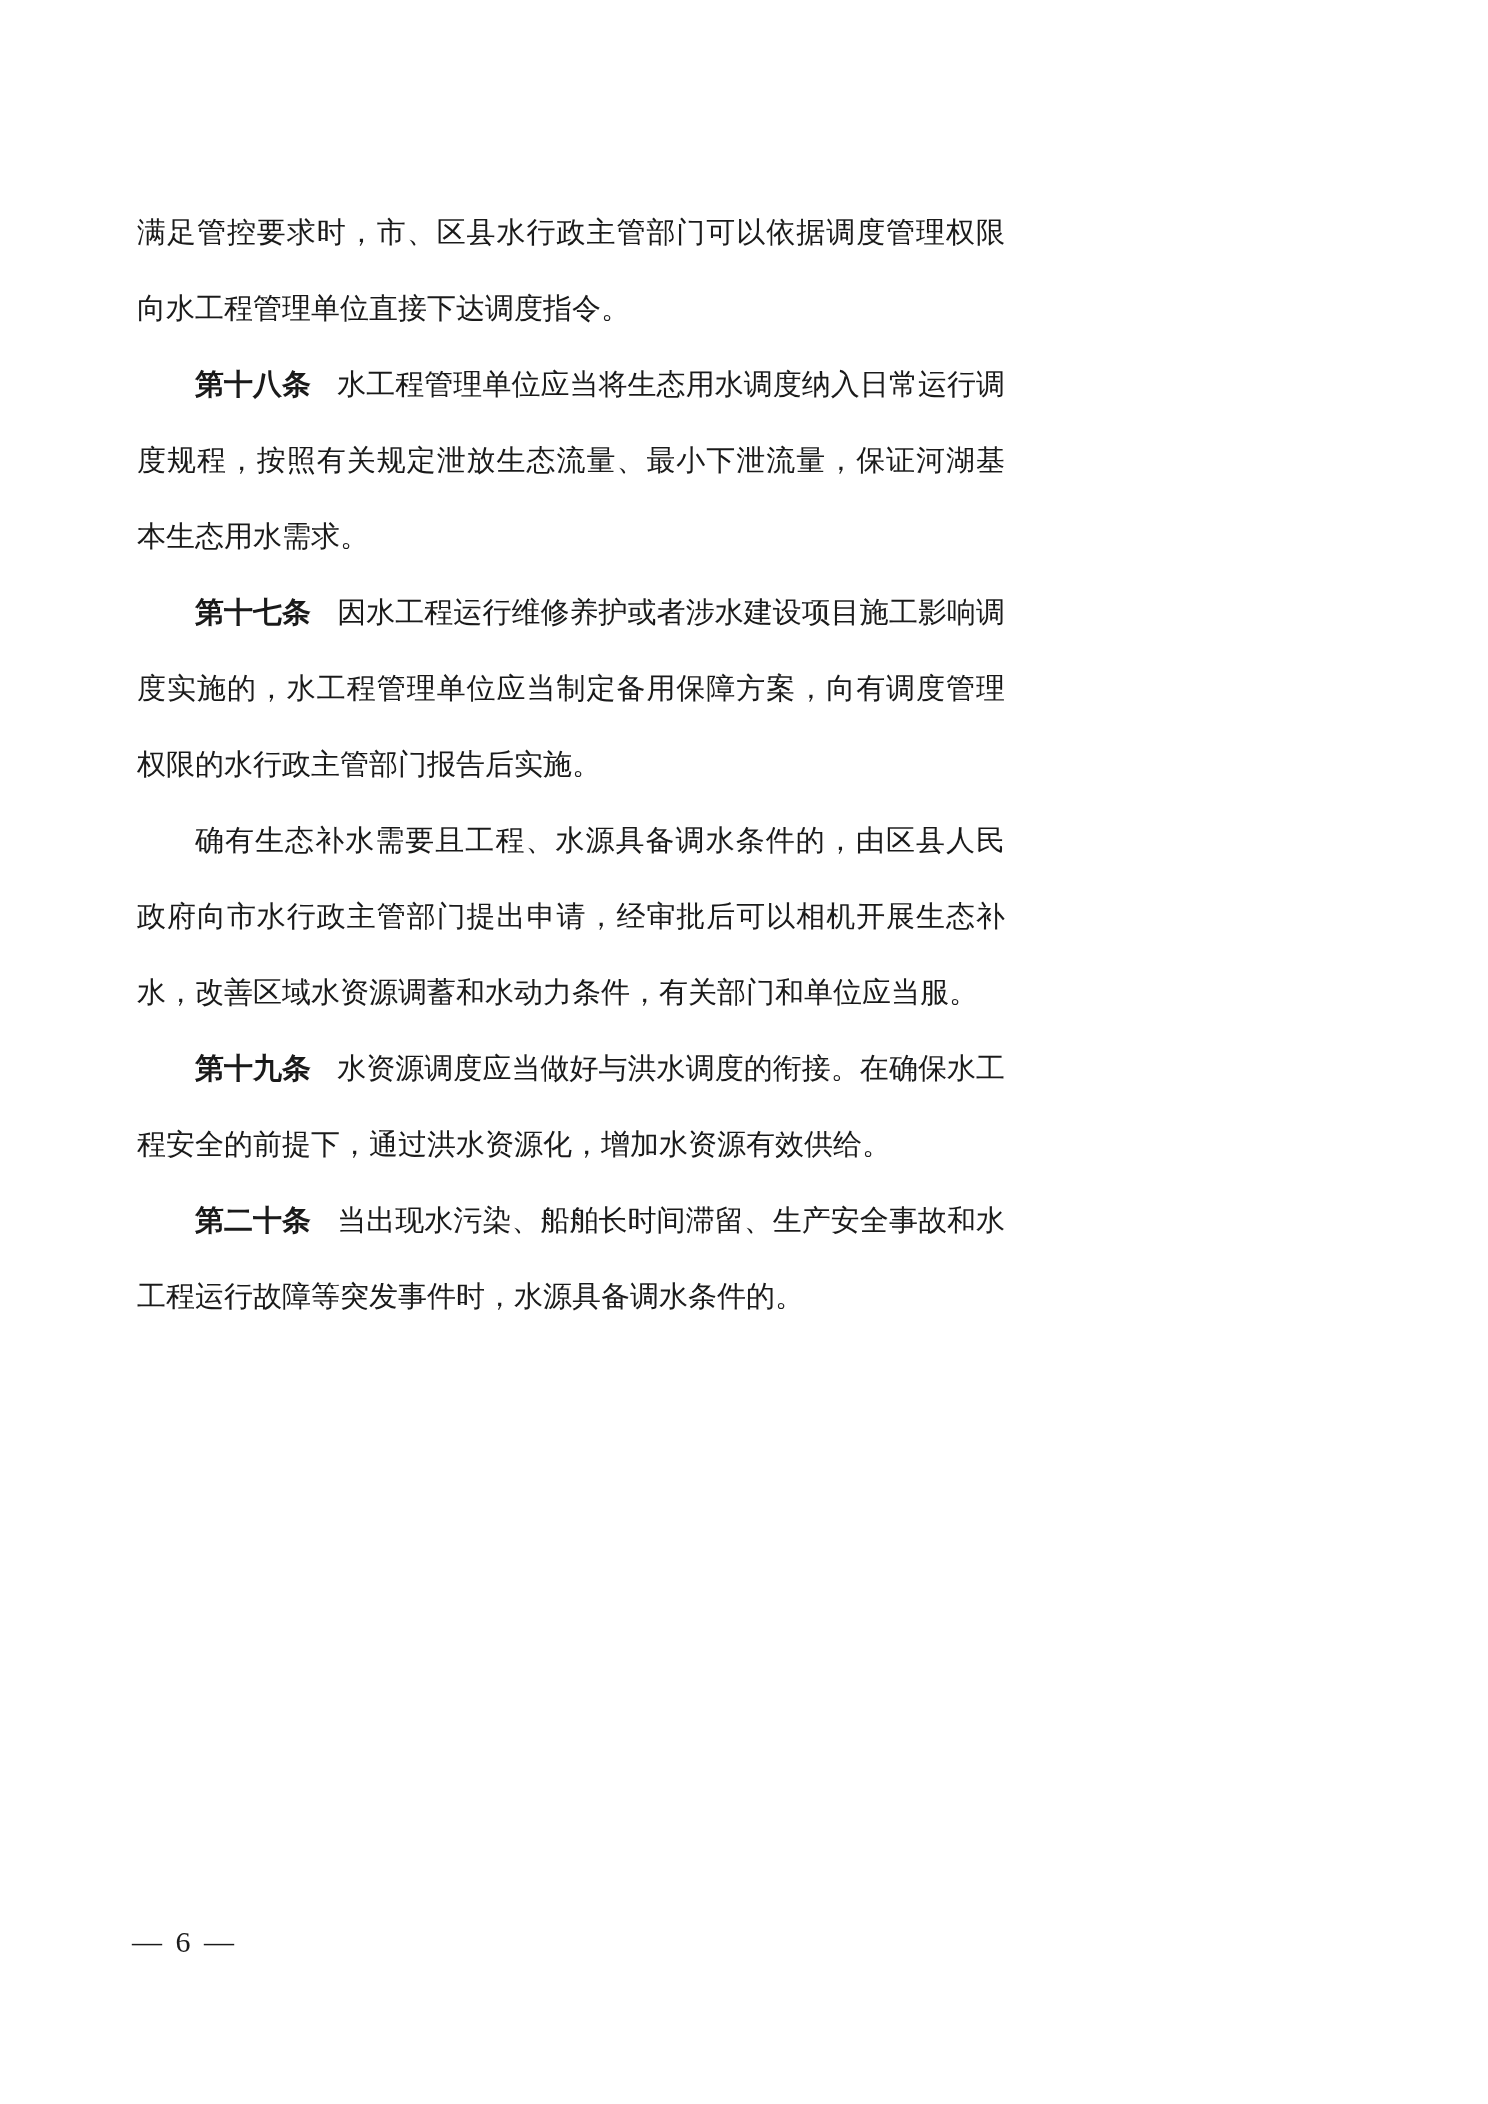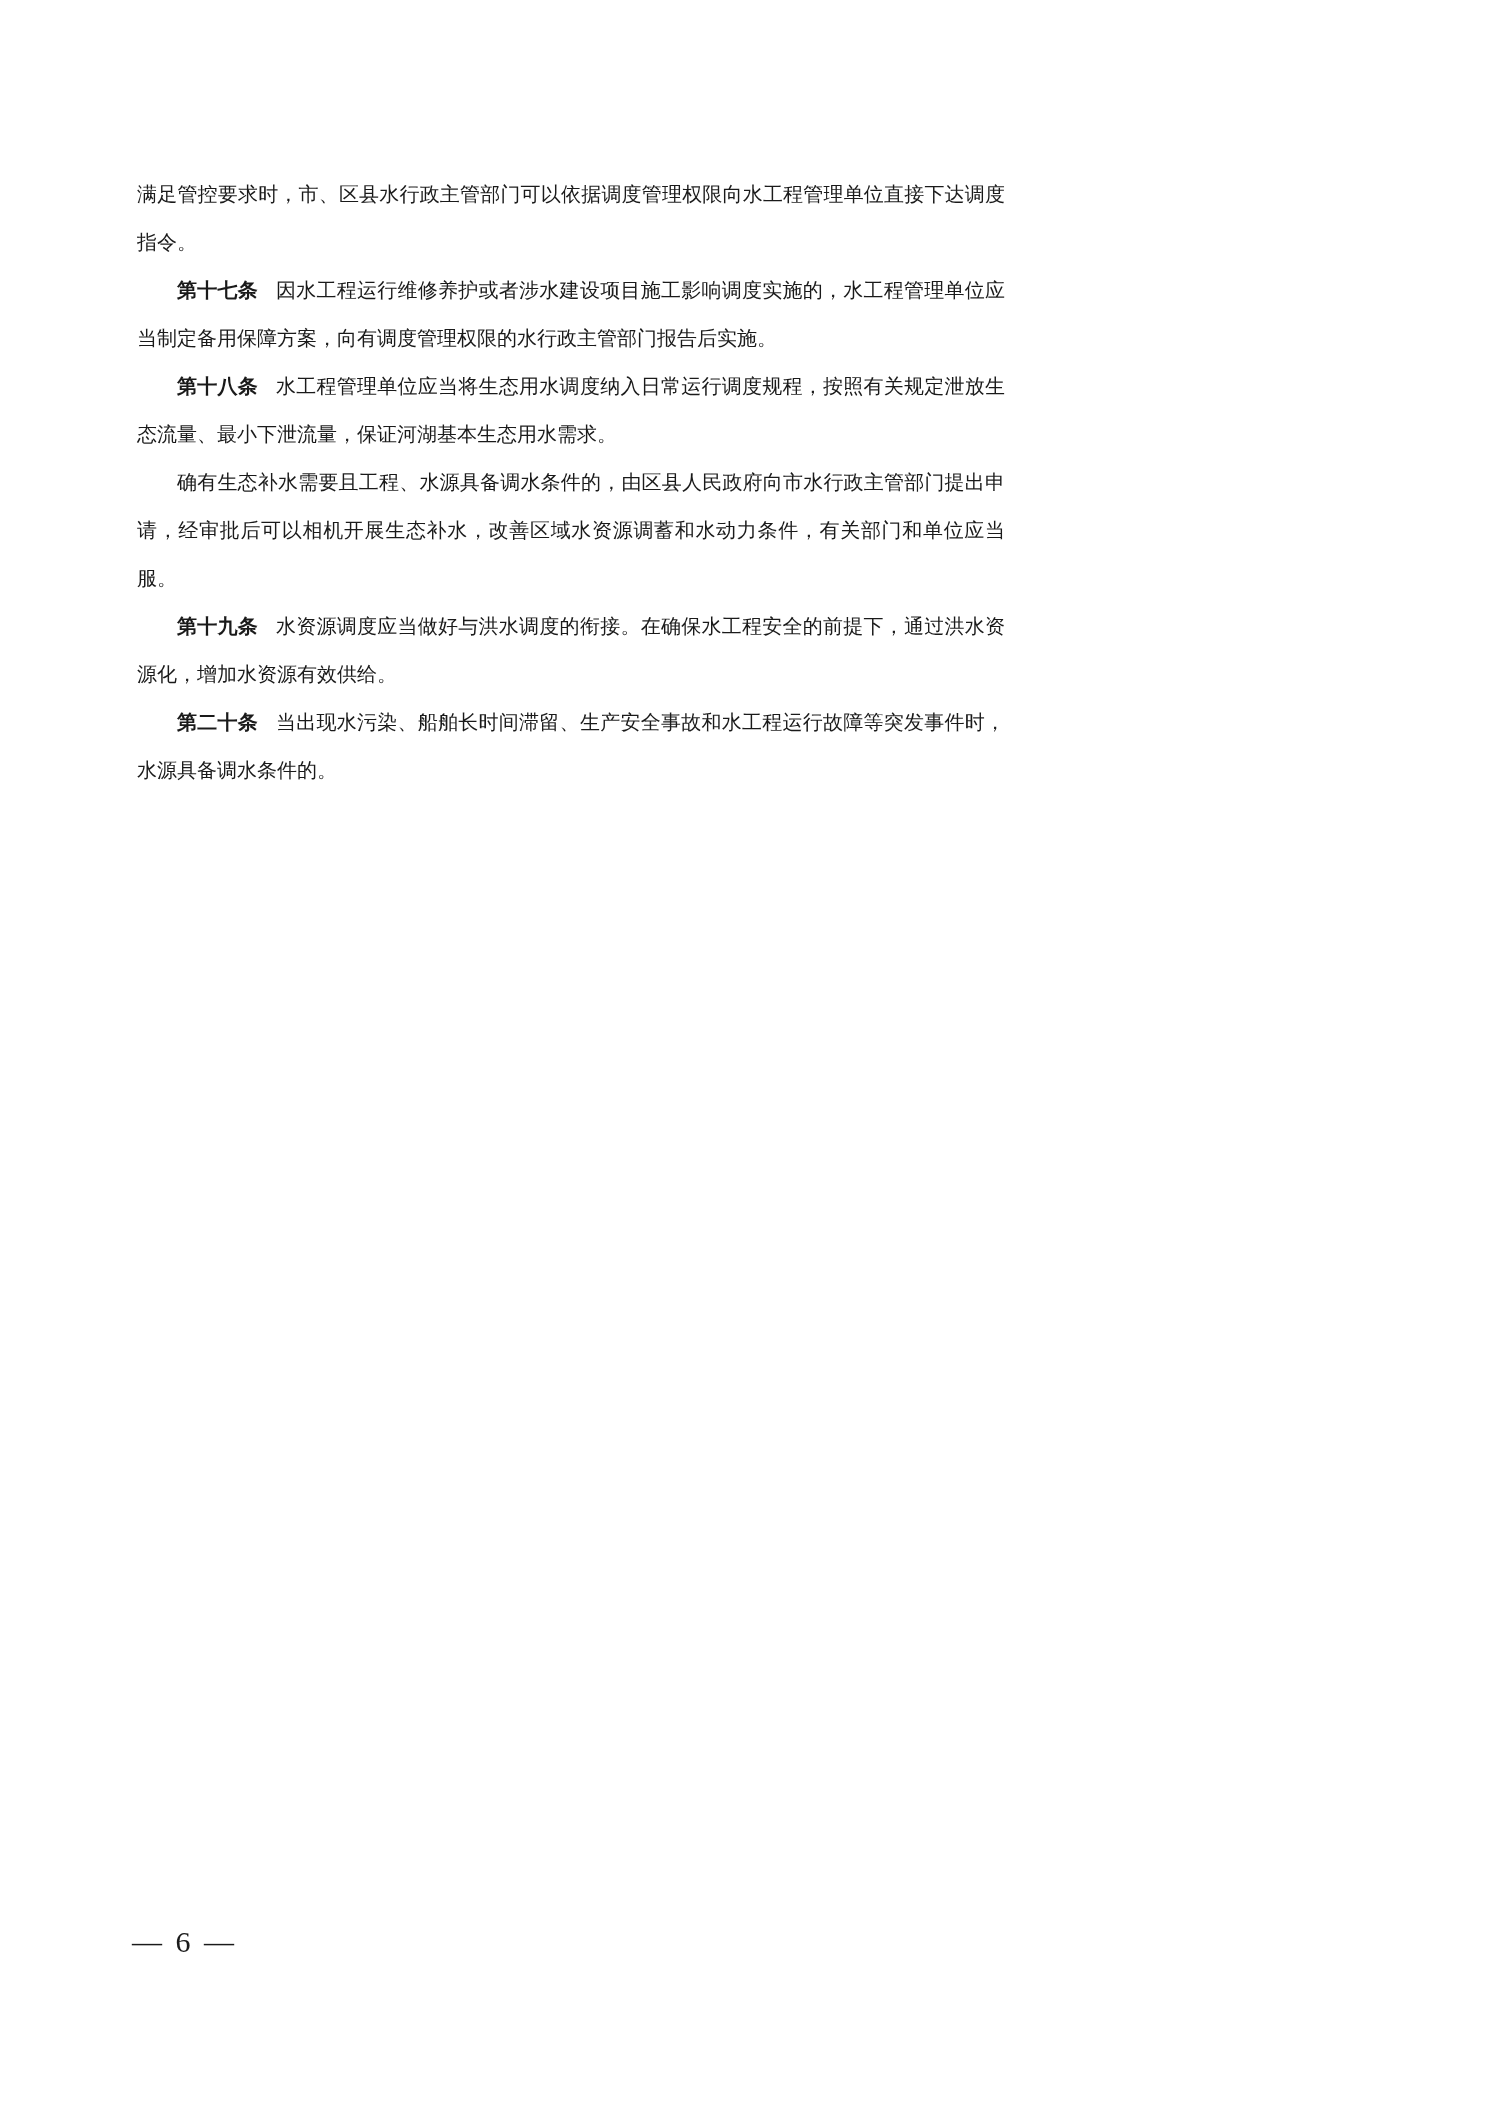--- a/index.html
+++ b/index.html
@@ -19,24 +19,24 @@
   .page {
     position: absolute;
     inset: 0;
     background: #ffffff;
   }
 
   
   .text-block {
     position: absolute;
     left: 137px;
-    top: 170px;
+    top: 194px;
     width: 868px;
-    font-size: 20px;
-    line-height: 48px;
+    font-size: 29px;
+    line-height: 76px;
     text-align: justify;
     
     text-justify: inter-ideograph;
     word-break: break-all;
   }
   .text-block p {
     margin: 0;
     padding: 0;
   }
   .text-block p.indent {
@@ -63,22 +63,22 @@
   }
 </style>
 </head>
 <body>
 
 <div class="page">
 
   <div class="text-block">
 
   <p><span>满足管控要求时，市、区县水行政主管部门可以依据调度管理权限向水工程管理单位直接下达调度指令。</span></p>
+      <p class="indent"><span class="lead">第十八条</span><span>水工程管理单位应当将生态用水调度纳入日常运行调度规程，按照有关规定泄放生态流量、最小下泄流量，保证河湖基本生态用水需求。</span></p>
       <p class="indent"><span class="lead">第十七条</span><span>因水工程运行维修养护或者涉水建设项目施工影响调度实施的，水工程管理单位应当制定备用保障方案，向有调度管理权限的水行政主管部门报告后实施。</span></p>
-      <p class="indent"><span class="lead">第十八条</span><span>水工程管理单位应当将生态用水调度纳入日常运行调度规程，按照有关规定泄放生态流量、最小下泄流量，保证河湖基本生态用水需求。</span></p>
       <p class="indent"><span>确有生态补水需要且工程、水源具备调水条件的，由区县人民政府向市水行政主管部门提出申请，经审批后可以相机开展生态补水，改善区域水资源调蓄和水动力条件，有关部门和单位应当服。</span></p>
       <p class="indent"><span class="lead">第十九条</span><span>水资源调度应当做好与洪水调度的衔接。在确保水工程安全的前提下，通过洪水资源化，增加水资源有效供给。</span></p>
       <p class="indent"><span class="lead">第二十条</span><span>当出现水污染、船舶长时间滞留、生产安全事故和水工程运行故障等突发事件时，水源具备调水条件的。</span></p>
     </div>
 
   <div class="page-number">— 6 —</div>
 
 </div>
 
 </body></html>

